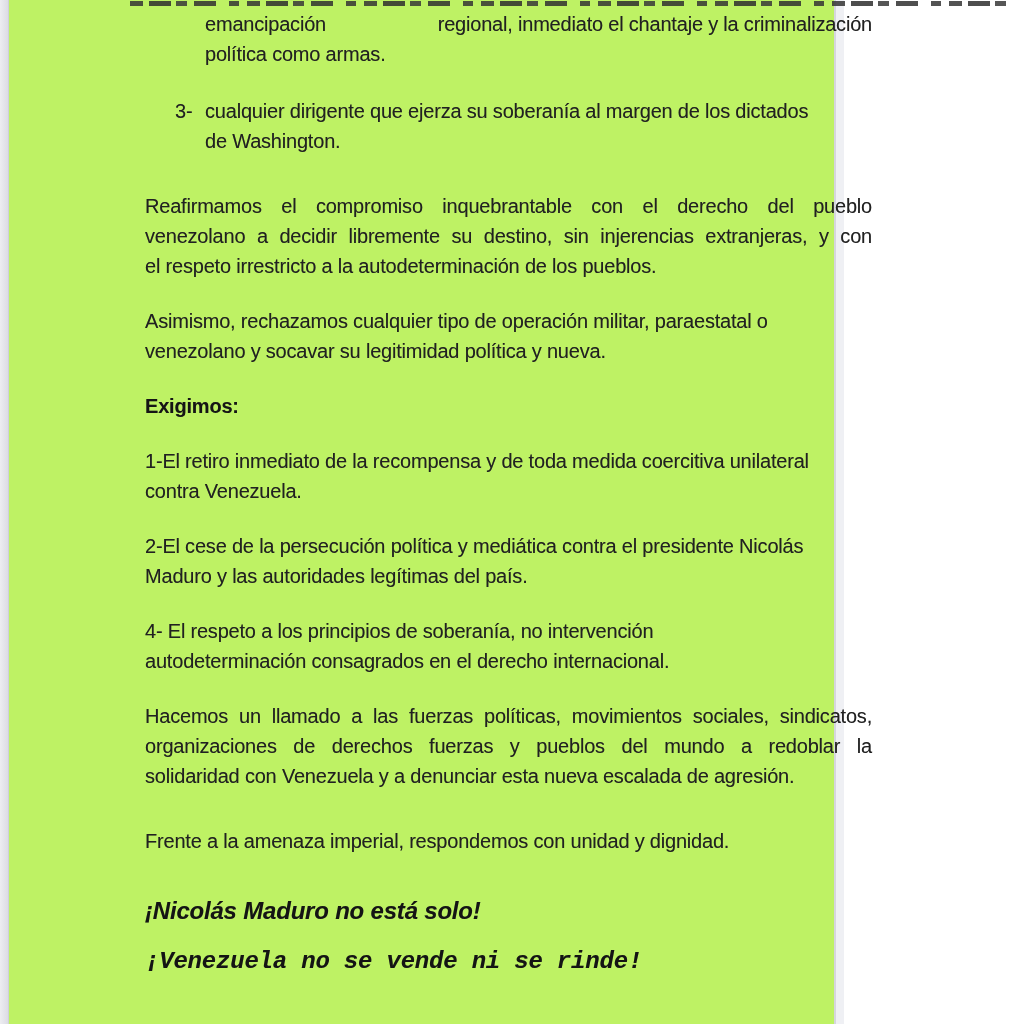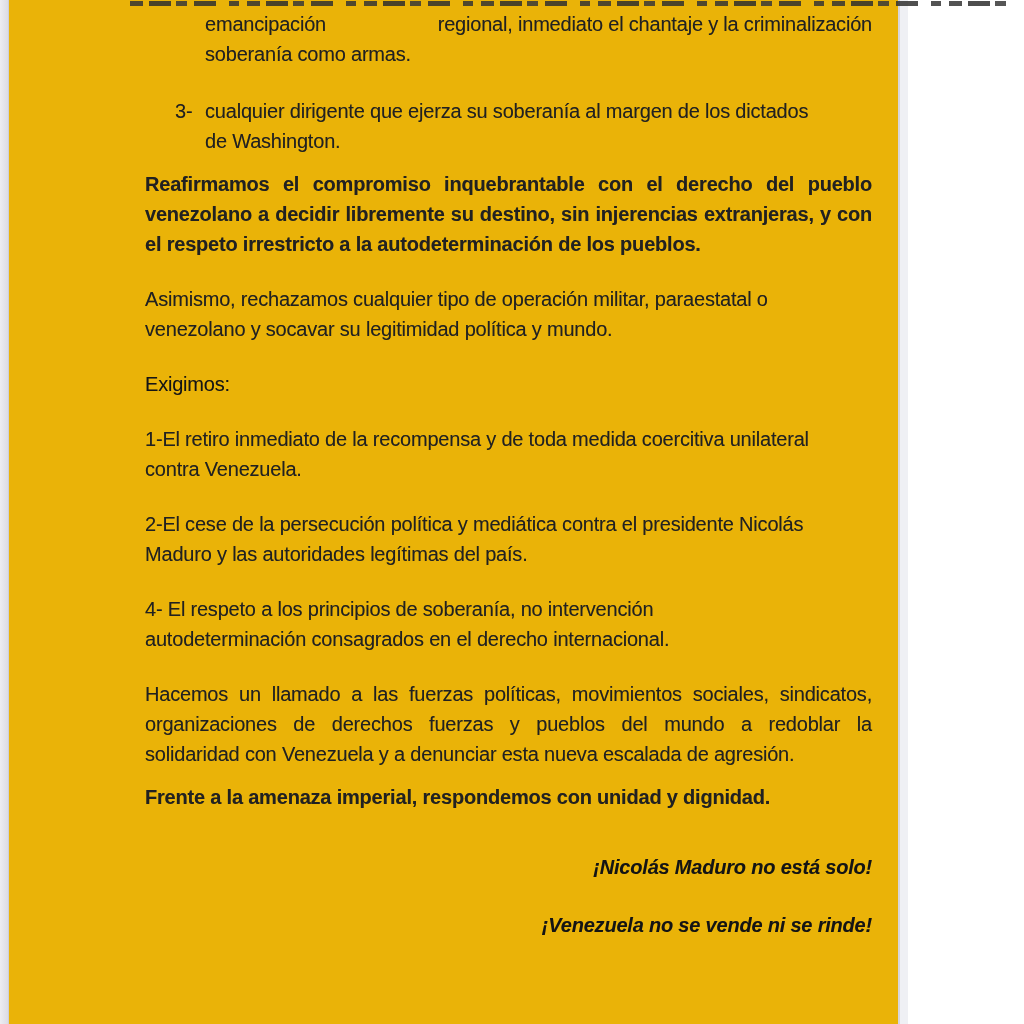--- a/index.html
+++ b/index.html
@@ -6,23 +6,23 @@
     margin: 0;
     padding: 0;
     width: 1024px;
     height: 1024px;
     overflow: hidden;
     background: #ffffff;
     font-family: "Liberation Sans", "DejaVu Sans", sans-serif;
   }
   .page {
     position: relative;
-    width: 908px;
+    width: 844px;
     height: 1024px;
-    background: #eab308;
+    background: #bef264;
   }
   .edge-left {
     position: absolute;
     left: 0; top: 0; bottom: 0;
     width: 8px;
     background: linear-gradient(90deg, #ededf1 0%, #e1e1e8 70%, #dcdce4 100%);
     border-right: 1px solid #cfcfd8;
   }
   .edge-right {
     position: absolute;
@@ -43,45 +43,45 @@
     text-shadow: 0 0 0.5px rgba(45,45,45,0.35);
   }
   .ln { white-space: nowrap; }
   .just {
     white-space: normal;
     text-align: justify;
     text-align-last: justify;
   }
   .para { margin: 0; }
   .mt3  { margin-top: 3px; }
-  .mt20 { margin-top: 13px; font-weight: bold; }
+  .mt20 { margin-top: 35px; }
   .mt25 { margin-top: 25px; }
   .mt27 { margin-top: 27px; }
-  .mt28 { margin-top: 28px; }
+  .mt28 { margin-top: 21px; font-family: Liberation Mono, monospace; }
   .mt40 { margin-top: 40px; }
   .indent { margin-left: 60px; }
   .gapline {
     display: flex;
     justify-content: space-between;
   }
   .list-item {
     position: relative;
     padding-left: 60px;
   }
   .list-marker {
     position: absolute;
     left: 30px;
     top: 0;
   }
-  .bold { font-weight: 400; color: #151515; }
+  .bold { font-weight: 700; color: #151515; }
   .slogan {
-    text-align: right;
+    text-align: left;
     font-weight: 700;
     font-style: italic;
-    font-size: 20px;
+    font-size: 24px;
     color: #141414;
   }
   
   .clipped-top {
     position: relative;
     margin-left: -15px;
     width: 878px;
     height: 5px;
     margin-top: 1px;
     opacity: 0.85;
@@ -103,38 +103,38 @@
 
   <div class="content">
 
     <div class="clipped-top"></div>
 
     <div class="para mt3 indent">
       <div class="ln gapline">
         <span>emancipación</span>
         <span>regional, inmediato el chantaje y la criminalización</span>
       </div>
-      <div class="ln">soberanía como armas.</div>
+      <div class="ln">política como armas.</div>
     </div>
 
     <div class="para mt27 list-item">
       <span class="list-marker">3-</span>
       <div class="ln">cualquier dirigente que ejerza su soberanía al margen de los dictados</div>
       <div class="ln">de Washington.</div>
     </div>
 
     <div class="para mt20">
       <div class="ln just">Reafirmamos el compromiso inquebrantable con el derecho del pueblo</div>
       <div class="ln just">venezolano a decidir libremente su destino, sin injerencias extranjeras, y con</div>
       <div class="ln">el respeto irrestricto a la autodeterminación de los pueblos.</div>
     </div>
 
     <div class="para mt25">
       <div class="ln">Asimismo, rechazamos cualquier tipo de operación militar, paraestatal o</div>
-      <div class="ln">venezolano y socavar su legitimidad política y mundo.</div>
+      <div class="ln">venezolano y socavar su legitimidad política y nueva.</div>
     </div>
 
     <div class="para mt25 bold">
       <div class="ln">Exigimos:</div>
     </div>
 
     <div class="para mt25">
       <div class="ln">1-El retiro inmediato de la recompensa y de toda medida coercitiva unilateral</div>
       <div class="ln">contra Venezuela.</div>
     </div>

